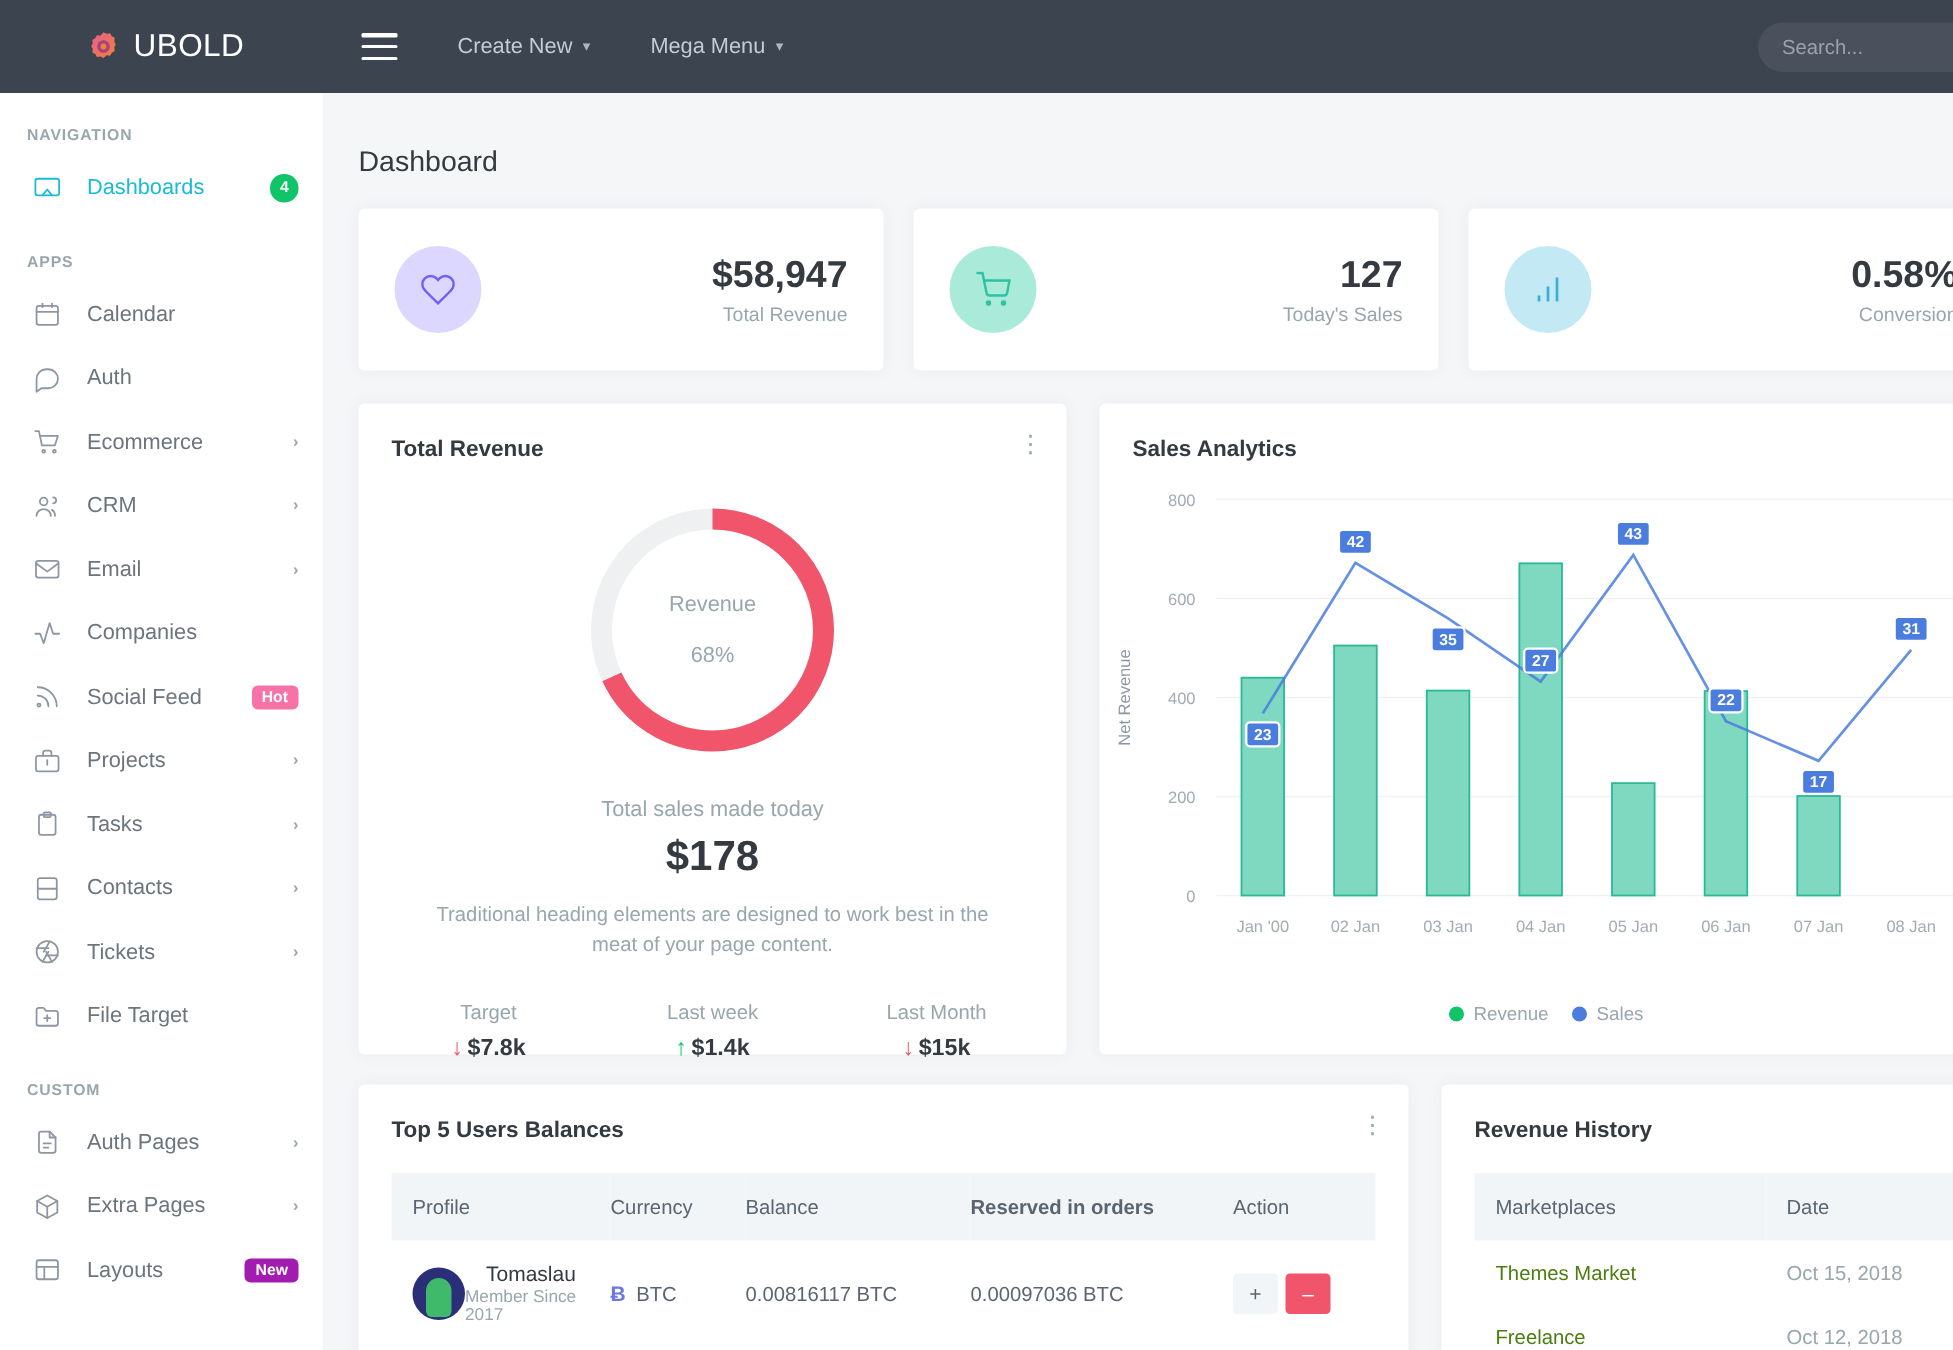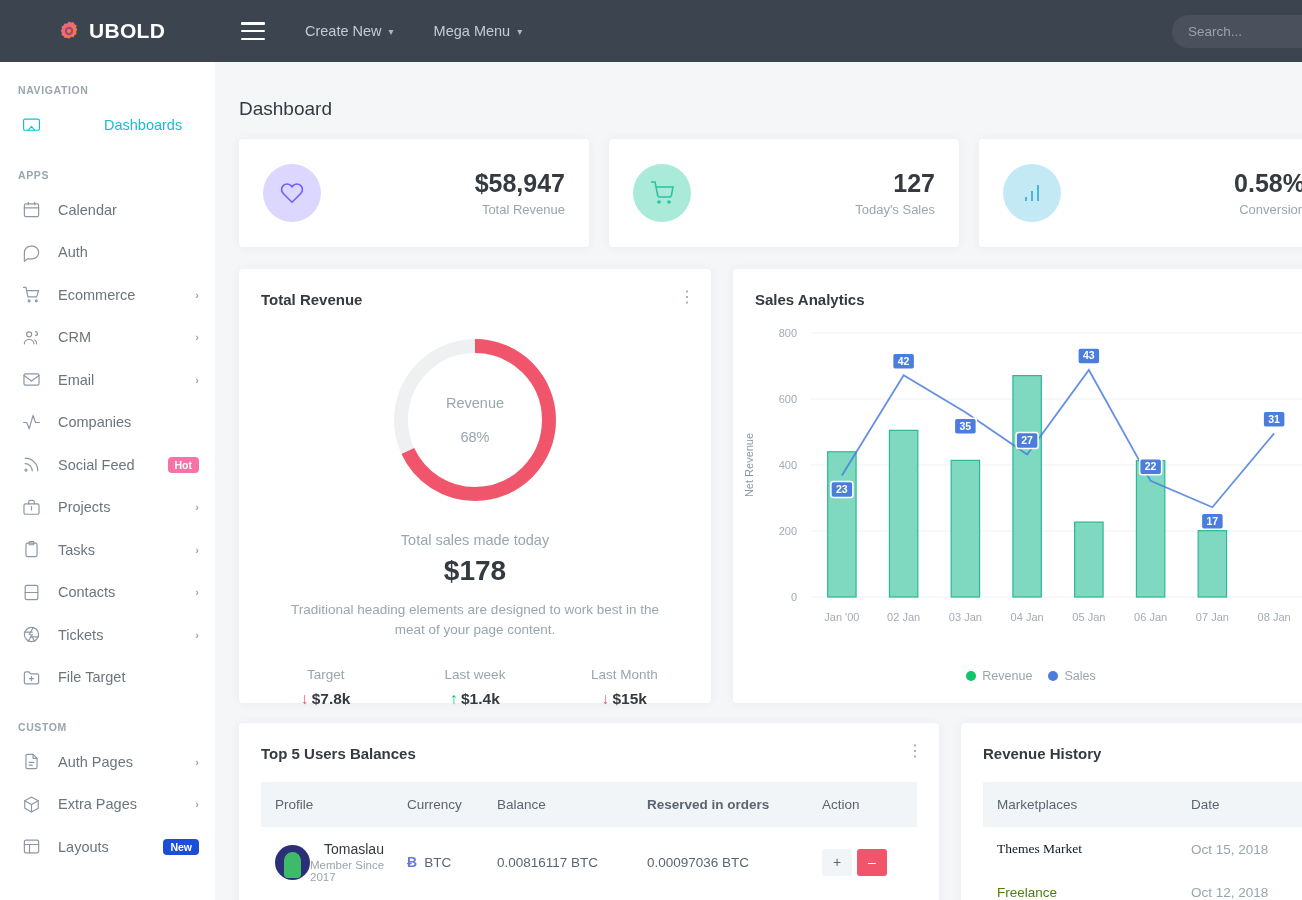--- a/index.html
+++ b/index.html
@@ -16,21 +16,21 @@
     width: 1302px; height: 62px;
     background: #3c444f;
     display: flex; align-items: center;
   }
   .logo-box {
     width: 215px; height: 62px;
     display: flex; align-items: center; padding-left: 58px;
   }
   .logo-mark { width: 22px; height: 22px; position: relative; flex: 0 0 auto; }
   .logo-text {
-    color: #fff; font-size: 21px; font-weight: bold;
+    color: #fff; font-size: 21px; font-weight: normal;
     letter-spacing: .3px; margin-left: 9px;
   }
   .hamburger {
     width: 24px; height: 18px; margin-left: 26px;
     display: flex; flex-direction: column; justify-content: space-between;
     cursor: pointer;
   }
   .hamburger span { display: block; height: 2.5px; background: #fff; border-radius: 1px; }
   .topnav-item {
     color: #c5cbd3; font-size: 14.5px; margin-left: 40px;
@@ -58,35 +58,35 @@
   }
   .nav-title {
     font-size: 10.5px; font-weight: bold; color: #98a6ad;
     letter-spacing: .6px; padding: 22px 0 8px 18px;
   }
   .nav-item {
     height: 42.5px; display: flex; align-items: center;
     padding: 0 16px 0 22px; color: #6c757d; font-size: 14.5px;
     cursor: pointer; position: relative;
   }
-  .nav-item.active { color: #1abcd4; gap: 46px; }
+  .nav-item.active { color: #1abcd4; }
   .nav-ico {
     width: 19px; height: 19px; margin-right: 17px;
     flex: 0 0 auto; display: flex; align-items: center; justify-content: center;
   }
   .nav-label { flex: 1; white-space: nowrap; }
   .chev { font-size: 11px; color: #98a6ad; font-weight: bold; }
   .badge {
     font-size: 10.5px; font-weight: bold; color: #fff;
     border-radius: 10px; padding: 2.5px 7px; line-height: 1;
   }
   .badge.round { border-radius: 50%; padding: 4px 6.5px; }
   .badge-green { background: #10c469; }
   .badge-pink  { background: #f672a7; border-radius: 4px; }
-  .badge-blue  { background: #1d4ed8; border-radius: 4px; }
+  .badge-blue  { background: #a21caf; border-radius: 4px; }
 
   
   .content {
     position: absolute; top: 76px; left: 215px;
     width: 1087px; height: 838px; overflow: hidden;
   }
   .page-title {
     font-size: 19px; color: #343a40; font-weight: normal;
     padding: 22px 0 0 24px;
   }
@@ -576,21 +576,21 @@
     <div style="padding:20px 22px 0 22px;">
       <table>
         <thead>
             <tr id="rh-head">
               <th style="padding-left: 14px;">Marketplaces</th>
               <th style="padding-left: 14px; width: 130px;">Date</th>
             </tr>
           </thead>
         <tbody id="rh-body">
             <tr>
-              <td style="padding-left: 14px; color: #0f172a; font-family: Liberation Serif, serif;">Themes Market</td>
+              <td style="padding-left: 14px; color: #4d7c0f;">Themes Market</td>
               <td style="padding-left: 14px; color: rgb(152, 166, 173);">Oct 15, 2018</td>
             </tr>
             <tr>
               <td style="padding-left: 14px; color: #4d7c0f;">Freelance</td>
               <td style="padding-left: 14px; color: rgb(152, 166, 173);">Oct 12, 2018</td>
             </tr>
           </tbody>
       </table>
     </div>
   </div>

